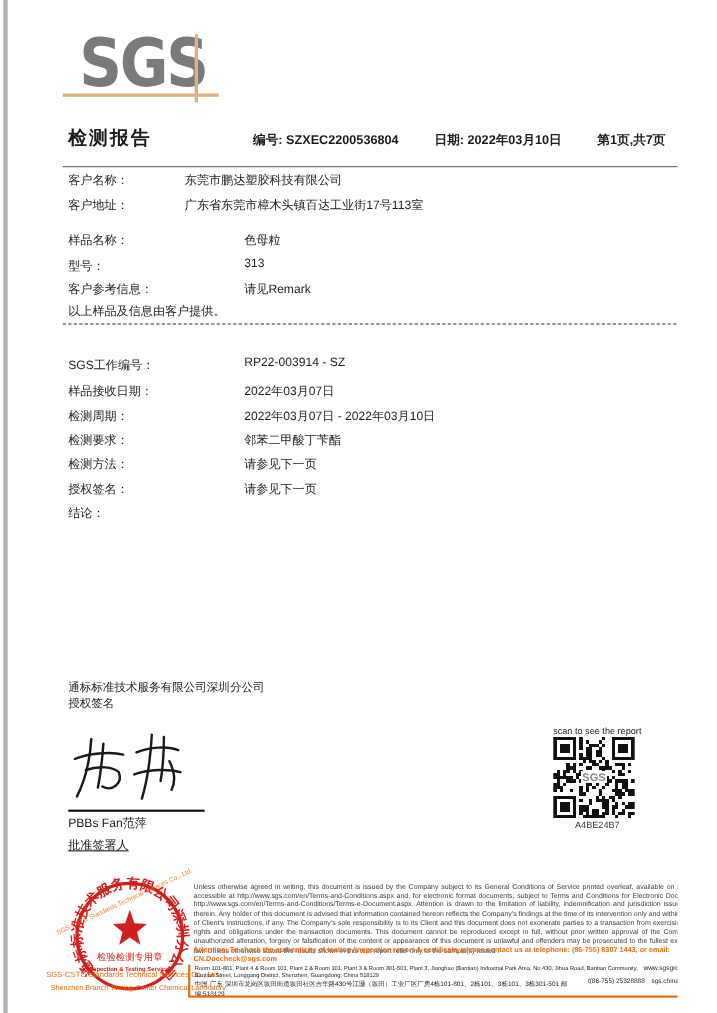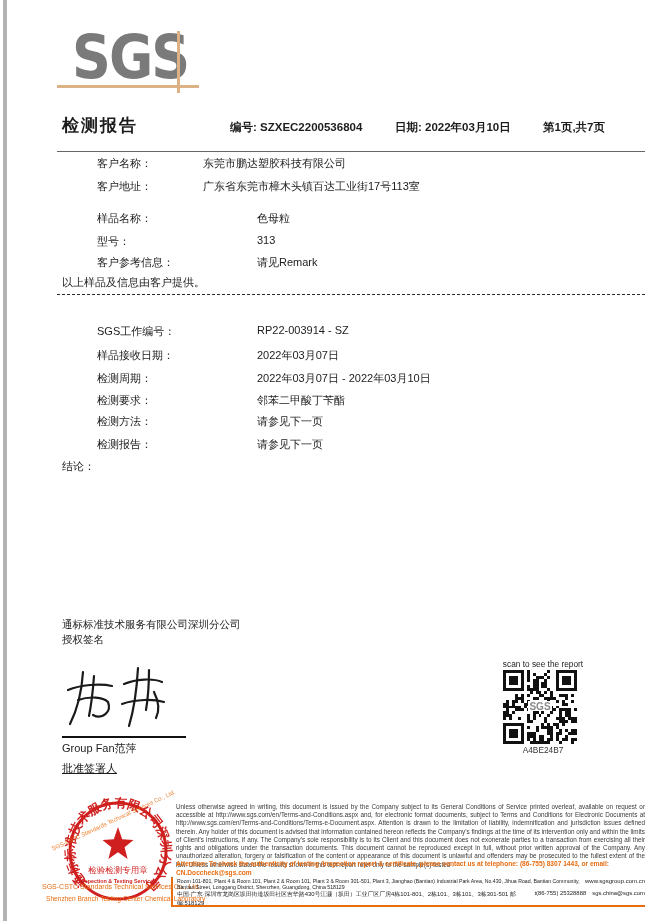--- a/index.html
+++ b/index.html
@@ -1,17 +1,17 @@
 <!DOCTYPE html>
 <html lang="zh"><head>
 <meta charset="utf-8">
 <style>
   html,body{margin:0;padding:0;background:#ffffff;}
   body{font-family:"Liberation Sans","DejaVu Sans",sans-serif;color:#1c1c1c;}
-  .page{position:relative;width:616px;height:921px;background:#fff;overflow:hidden;padding-left:35px;}
+  .page{position:relative;width:616px;height:921px;background:#fff;overflow:hidden;}
   .abs{position:absolute;}
   .edge-strip{left:0;top:0;width:9px;height:921px;background:#fff;}
   .edge-line{left:3px;top:0;width:4px;height:921px;background:#b3b3b3;}
   .logo-text{left:72px;top:22px;font-size:54px;font-weight:bold;color:#7a7a7a;
     letter-spacing:-2px;transform:scaleY(1.12);transform-origin:top left;
     font-family:"DejaVu Sans","Liberation Sans",sans-serif;}
   .tan-h{left:57px;top:85px;width:142px;height:2.5px;background:#dcb186;}
   .tan-v{left:177px;top:31px;width:2.5px;height:62px;background:#dcb186;}
   .doc-title{left:62px;top:114px;font-size:17px;font-weight:bold;letter-spacing:2px;text-align:center;}
   .hdr{top:120px;font-size:11.5px;font-weight:600;}
@@ -116,42 +116,42 @@
   </div>
   <div class="abs row" style="top:393px">
     <span class="lbl">检测要求：</span>
     <span class="val-b">邻苯二甲酸丁苄酯</span>
   </div>
   <div class="abs row" style="top:414px">
     <span class="lbl">检测方法：</span>
     <span class="val-b">请参见下一页</span>
   </div>
   <div class="abs row" style="top:437px">
-    <span class="lbl">检测报告：</span>
+    <span class="lbl">授权签名：</span>
     <span class="val-b">请参见下一页</span>
   </div>
   <div class="abs concl-lbl">结论：</div>
 
   <div class="abs sig-company">通标标准技术服务有限公司深圳分公司</div>
   <div class="abs sig-auth">授权签名</div>
   <svg class="abs sig-svg" width="130" height="76" viewBox="0 0 130 76">
     <g fill="none" stroke="#1a1a1a" stroke-width="2.2" stroke-linecap="round">
       <path d="M10,32 C22,27 42,25 54,28"></path>
       <path d="M25,14 C24,30 20,50 12,66"></path>
       <path d="M36,18 C35,32 33,48 31,58"></path>
       <path d="M20,42 C32,38 45,39 50,44 C54,54 44,62 35,57"></path>
       <path d="M66,26 C78,21 95,20 104,24"></path>
       <path d="M80,10 C79,28 77,48 71,68"></path>
       <path d="M91,12 C91,26 90,40 88,52"></path>
       <path d="M64,46 C78,41 96,41 106,44"></path>
       <path d="M96,34 C100,42 102,52 98,60"></path>
     </g>
   </svg>
   <div class="abs sig-line"></div>
-  <div class="abs sig-name">Group Fan范萍</div>
+  <div class="abs sig-name">PBBs Fan范萍</div>
   <div class="abs sig-role">批准签署人</div>
 
   <div class="abs qr-scan">scan to see the report</div>
   <svg id="qr-svg" class="abs qr-box" width="74" height="74" viewBox="0 0 25 25" shape-rendering="crispEdges" fill="#111">
       <rect x="8" y="0" width="1" height="1"></rect>
       <rect x="15" y="0" width="1" height="1"></rect>
       <rect x="8" y="1" width="1" height="1"></rect>
       <rect x="10" y="1" width="1" height="1"></rect>
       <rect x="14" y="1" width="1" height="1"></rect>
       <rect x="8" y="2" width="1" height="1"></rect>

